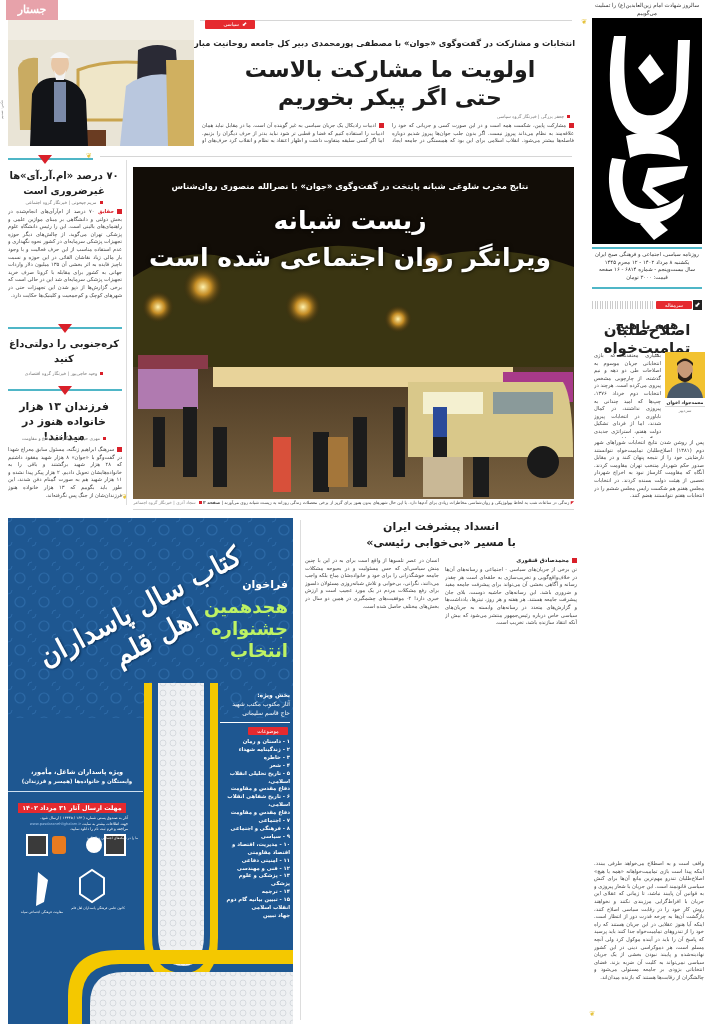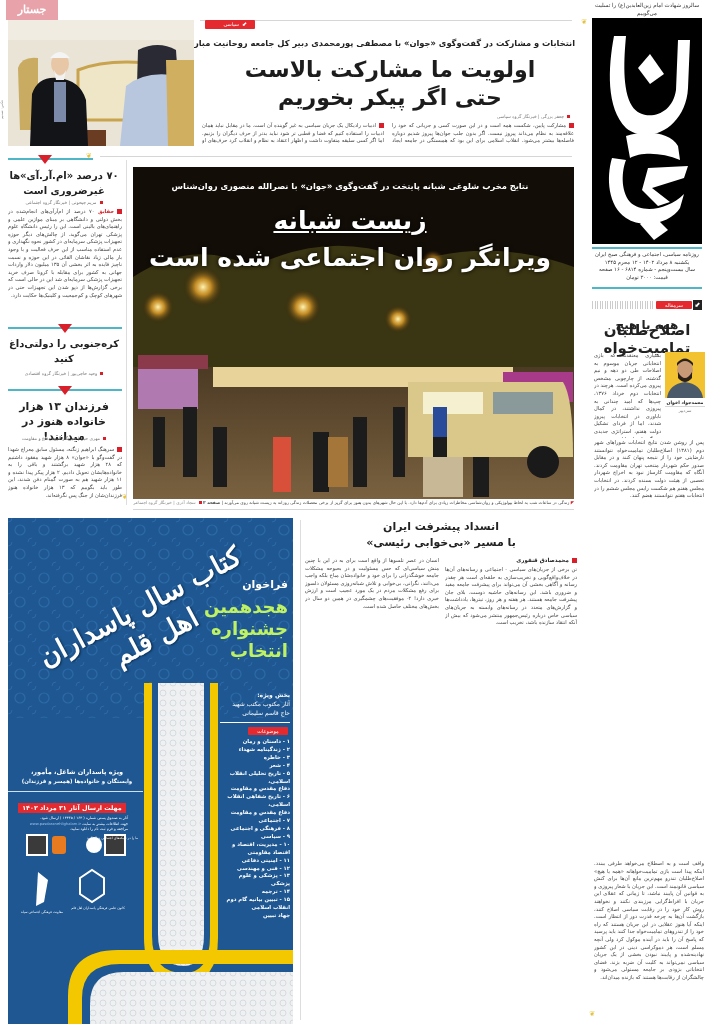--- a/index.html
+++ b/index.html
@@ -175,21 +175,21 @@
       <rect x="300" y="240" width="14" height="60"></rect>
       <rect x="340" y="290" width="16" height="40"></rect>
     </g>
     <rect x="140" y="270" width="18" height="55" fill="#d8503a"></rect>
     <rect x="195" y="270" width="20" height="50" fill="#a4763a"></rect>
     <rect x="300" y="240" width="14" height="30" fill="#2a4a9a"></rect>
     <rect x="290" y="290" width="40" height="40" fill="#c9b896"></rect>
   </svg>
 </div>
 <div class="abs" style="left:140px;top:181px;width:420px;font-size:8.3px;font-weight:bold;color:#fff;text-align:center;white-space:nowrap;">نتایج مخرب شلوغی شبانه پایتخت در گفت‌وگوی «جوان» با نصرالله منصوری روان‌شناس</div>
-<div class="abs" style="left:140px;top:206px;width:420px;font-size:25px;font-weight:bold;color:#fff;text-align:center;line-height:30px;text-shadow:0 0 4px #000;text-decoration:underline;">زیست شبانه</div>
+<div class="abs" style="left:140px;top:206px;width:420px;font-size:25px;font-weight:bold;color:#fff;text-align:center;line-height:30px;text-shadow:0 0 4px #000;">زیست شبانه</div>
 <div class="abs" style="left:140px;top:243px;width:420px;font-size:25px;font-weight:bold;color:#fff;text-align:center;line-height:30px;text-shadow:0 0 4px #000;">ویرانگر روان اجتماعی شده است</div>
 <div class="abs" style="left:133px;top:500px;width:441px;font-size:4.3px;color:#444;white-space:nowrap;overflow:hidden;text-align:right;">
   <span style="color:#d9202a;font-weight:bold;">◤</span>
   <span>زندگی در ساعات شب به لحاظ بیولوژیکی و روان‌شناسی مخاطرات زیادی برای آدم‌ها دارد. با این حال شهرهای بدون هنوز برای گریز از برخی معضلات زندگی روزانه به زیست شبانه روی می‌آورند |</span>
   <b>صفحه ۳</b>
   <span class="red-sq" style="width:3px;height:3px;"></span><span style="color:#888;">سجاد آذری | خبرنگار گروه اجتماعی</span>
 </div>
 <div class="abs hair" style="left:133px;top:509px;width:441px;"></div>
 
 <div class="abs" style="left:300px;top:520px;width:1px;height:500px;background:#ddd;"></div>

